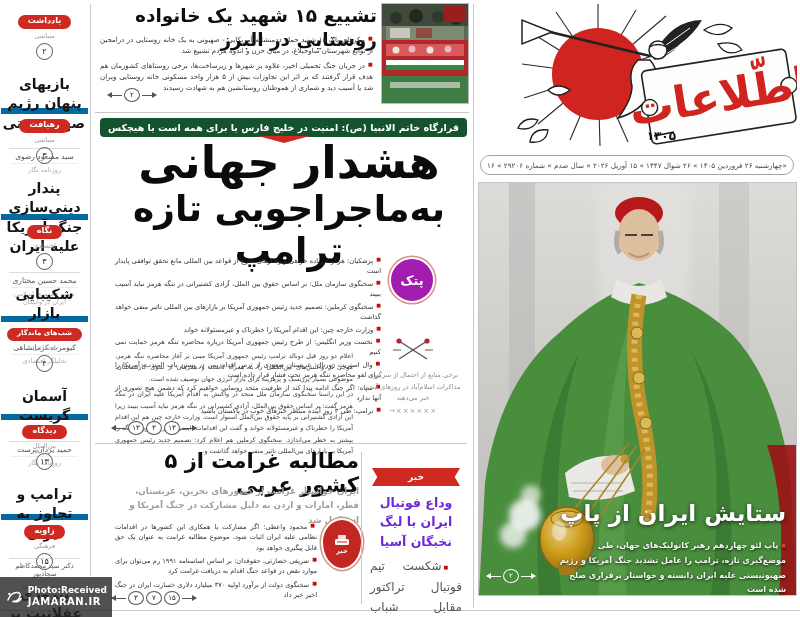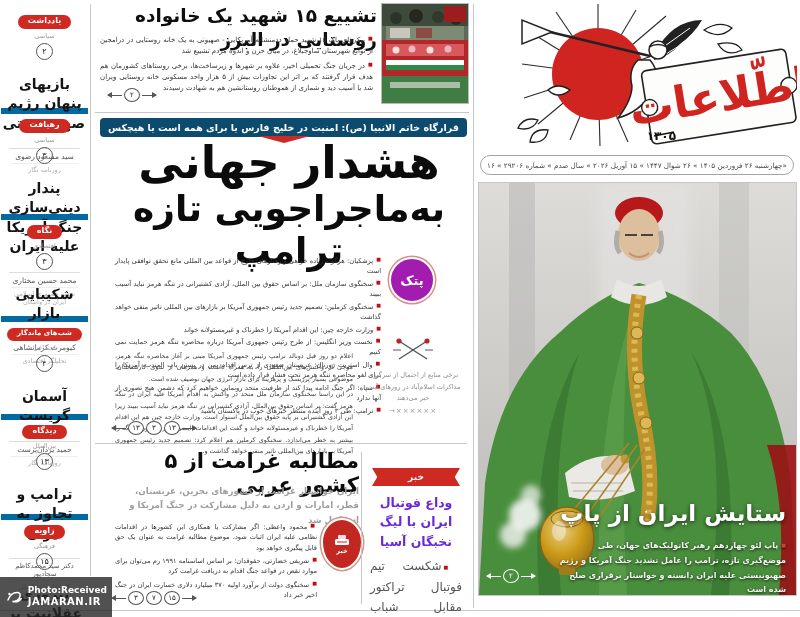--- a/index.html
+++ b/index.html
@@ -32,21 +32,21 @@
   .marker.white .m-line.l:before{border-right-color:#fff;}
   .marker.white .m-line.r:after{border-left-color:#fff;}
   
   .ts-headline{position:absolute;left:95px;top:4px;width:282px;text-align:right;
                font-size:18.5px;font-weight:bold;color:#0e0e0e;line-height:1.3;}
   .ts-bullets{position:absolute;left:100px;top:34px;width:273px;}
   .bl{font-size:7px;color:#333;line-height:1.65;text-align:justify;margin-bottom:2px;}
   .bl:before{content:"■";color:#c40e0e;font-size:5px;margin-left:3px;vertical-align:1.5px;}
   .ts-photo{position:absolute;left:381px;top:3px;width:88px;height:101px;border:1px solid #bbb;box-sizing:border-box;}
   
-  .banner{position:absolute;left:100px;top:118px;width:367px;height:19px;background:#0c4a6e;
+  .banner{position:absolute;left:100px;top:118px;width:367px;height:19px;background:#14532d;
           border-radius:4px;color:#fff;font-size:9.5px;font-weight:bold;text-align:center;line-height:19px;}
   .banner:after{content:"";position:absolute;left:50%;margin-left:-26px;top:18px;
           border-left:26px solid transparent;border-right:26px solid transparent;border-top:7px solid #cf2a22;}
   
   .lead-h{position:absolute;left:110px;top:138px;width:358px;text-align:center;color:#0b0b0b;}
   .lead-h .l1{font-size:45px;font-weight:bold;line-height:1.12;}
   .lead-h .l2{font-size:36px;font-weight:bold;line-height:1.15;}
   .stamp{position:absolute;left:389px;top:257px;width:42px;height:42px;border-radius:50%;background:#a21caf;
          border:2px solid #fff;box-shadow:0 0 0 1.5px #d98f8b;display:flex;align-items:center;
          justify-content:center;color:#fff;font-weight:bold;font-size:13px;}

